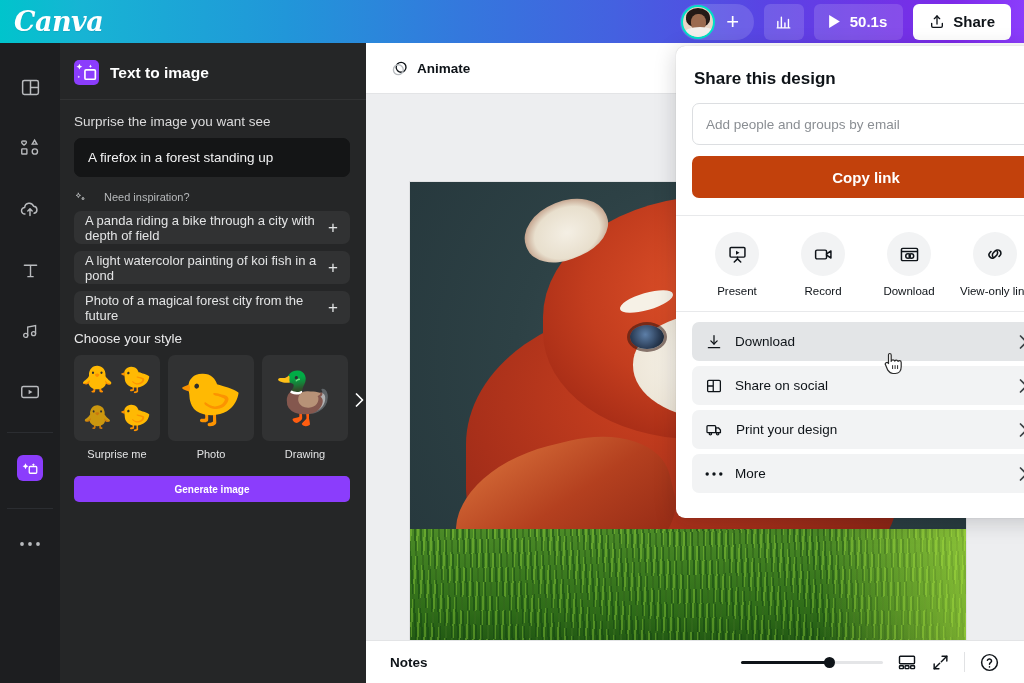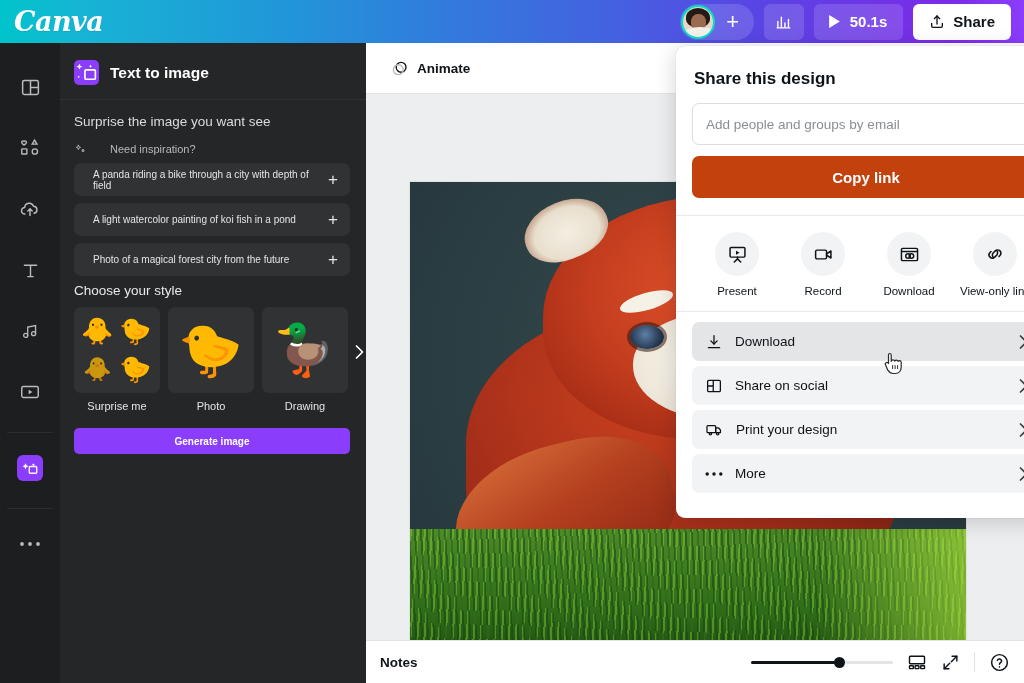--- a/index.html
+++ b/index.html
@@ -93,29 +93,29 @@
   }
   .panel-head-title { font-size: 15.5px; font-weight: 700; color: #fff; }
   .panel-body { padding: 14px 16px 0 14px; }
   .field-label { font-size: 13.5px; color: #dcdcdd; margin-bottom: 9px; }
   .prompt-box {
     background: #141516; border: 1px solid #141516; border-radius: 7px;
     padding: 11px 13px; font-size: 13.5px; color: #f2f2f3; min-height: 36px;
     display: flex; align-items: center; cursor: text;
   }
   .inspire-row {
-    display: flex; align-items: center; gap: 24px;
+    display: flex; align-items: center; gap: 18px;
     margin: 14px 0 8px 1px; font-size: 11px; color: #b6b8ba;
   }
   .suggest {
     background: #313233; border-radius: 7px; height: 33px;
     display: flex; align-items: center; justify-content: space-between;
     padding: 0 12px 0 11px; margin-bottom: 7px; cursor: pointer;
   }
-  .suggest-text { font-size: 10px; color: #e3e4e5; margin-left: 8px; }
+  .suggest-text { font-size: 13px; color: #e3e4e5; }
   .suggest-plus { font-size: 17px; color: #e3e4e5; font-weight: 300; line-height: 1; }
   .style-title { font-size: 13.5px; color: #e9e9ea; margin: 0 0 9px 0; }
   .style-row { display: flex; gap: 8px; position: relative; }
   .style-card { width: 86px; cursor: pointer; }
   .style-thumb {
     width: 86px; height: 86px; border-radius: 7px; background: #313233;
     display: flex; align-items: center; justify-content: center; overflow: hidden;
     position: relative;
   }
   .style-thumb.grid4 { display: grid; grid-template-columns: 1fr 1fr; padding: 6px; gap: 2px; }
@@ -211,21 +211,21 @@
     position: absolute; left: 45%; top: 70%; width: 13%; height: 9%;
     background: #11161c; border-radius: 50% 50% 45% 45%;
   }
   .red-dot { position: absolute; left: 57%; top: 4%; width: 9px; height: 9px;
     background: #e8321e; border-radius: 50%; }
 
   
   .bottombar {
     position: absolute; left: 0; bottom: 0; width: 658px; height: 43px;
     background: #fff; border-top: 1px solid #e3e4e6;
-    display: flex; align-items: center; padding: 0 14px;
+    display: flex; align-items: center; padding: 0 24px;
   }
   .notes-btn { font-size: 13.5px; font-weight: 700; color: #0e1318; cursor: pointer; }
   .bb-right { margin-left: auto; display: flex; align-items: center; gap: 14px; }
   .zoom-slider { width: 142px; height: 16px; position: relative; cursor: pointer; }
   .zoom-track { position: absolute; top: 7px; left: 0; width: 100%; height: 3px;
     background: #e4e5e7; border-radius: 2px; }
   .zoom-fill { position: absolute; top: 7px; left: 0; width: 66%; height: 3px;
     background: #0e1318; border-radius: 2px; }
   .zoom-knob { position: absolute; top: 3px; left: 62%; width: 11px; height: 11px;
     background: #0e1318; border-radius: 50%; }
@@ -418,20 +418,21 @@
           <path d="M4.6 14.8l.4 1 1 .4-1 .4-.4 1-.4-1-1-.4 1-.4z" fill="#fff" stroke="none"></path>
         </svg>
       </div>
       <div class="panel-head-title">Text to image</div>
     </div>
 
     <div class="panel-body">
 
       <div class="field-label">Surprise the image you want see</div>
 
+      <div class="prompt-box">A firefox in a forest standing up</div>
 
       <div class="inspire-row">
         <span>
           <svg width="11" height="11" viewBox="0 0 14 14" fill="none" stroke="#b6b8ba" stroke-width="1.1" stroke-linecap="round">
             <path d="M4.3 1.5l.8 2 2 .8-2 .8-.8 2-.8-2-2-.8 2-.8z"></path>
             <path d="M10.2 6.8l.5 1.2 1.2.5-1.2.5-.5 1.2-.5-1.2-1.2-.5 1.2-.5z"></path>
           </svg>
         </span>
         <span>Need inspiration?</span>
       </div>

